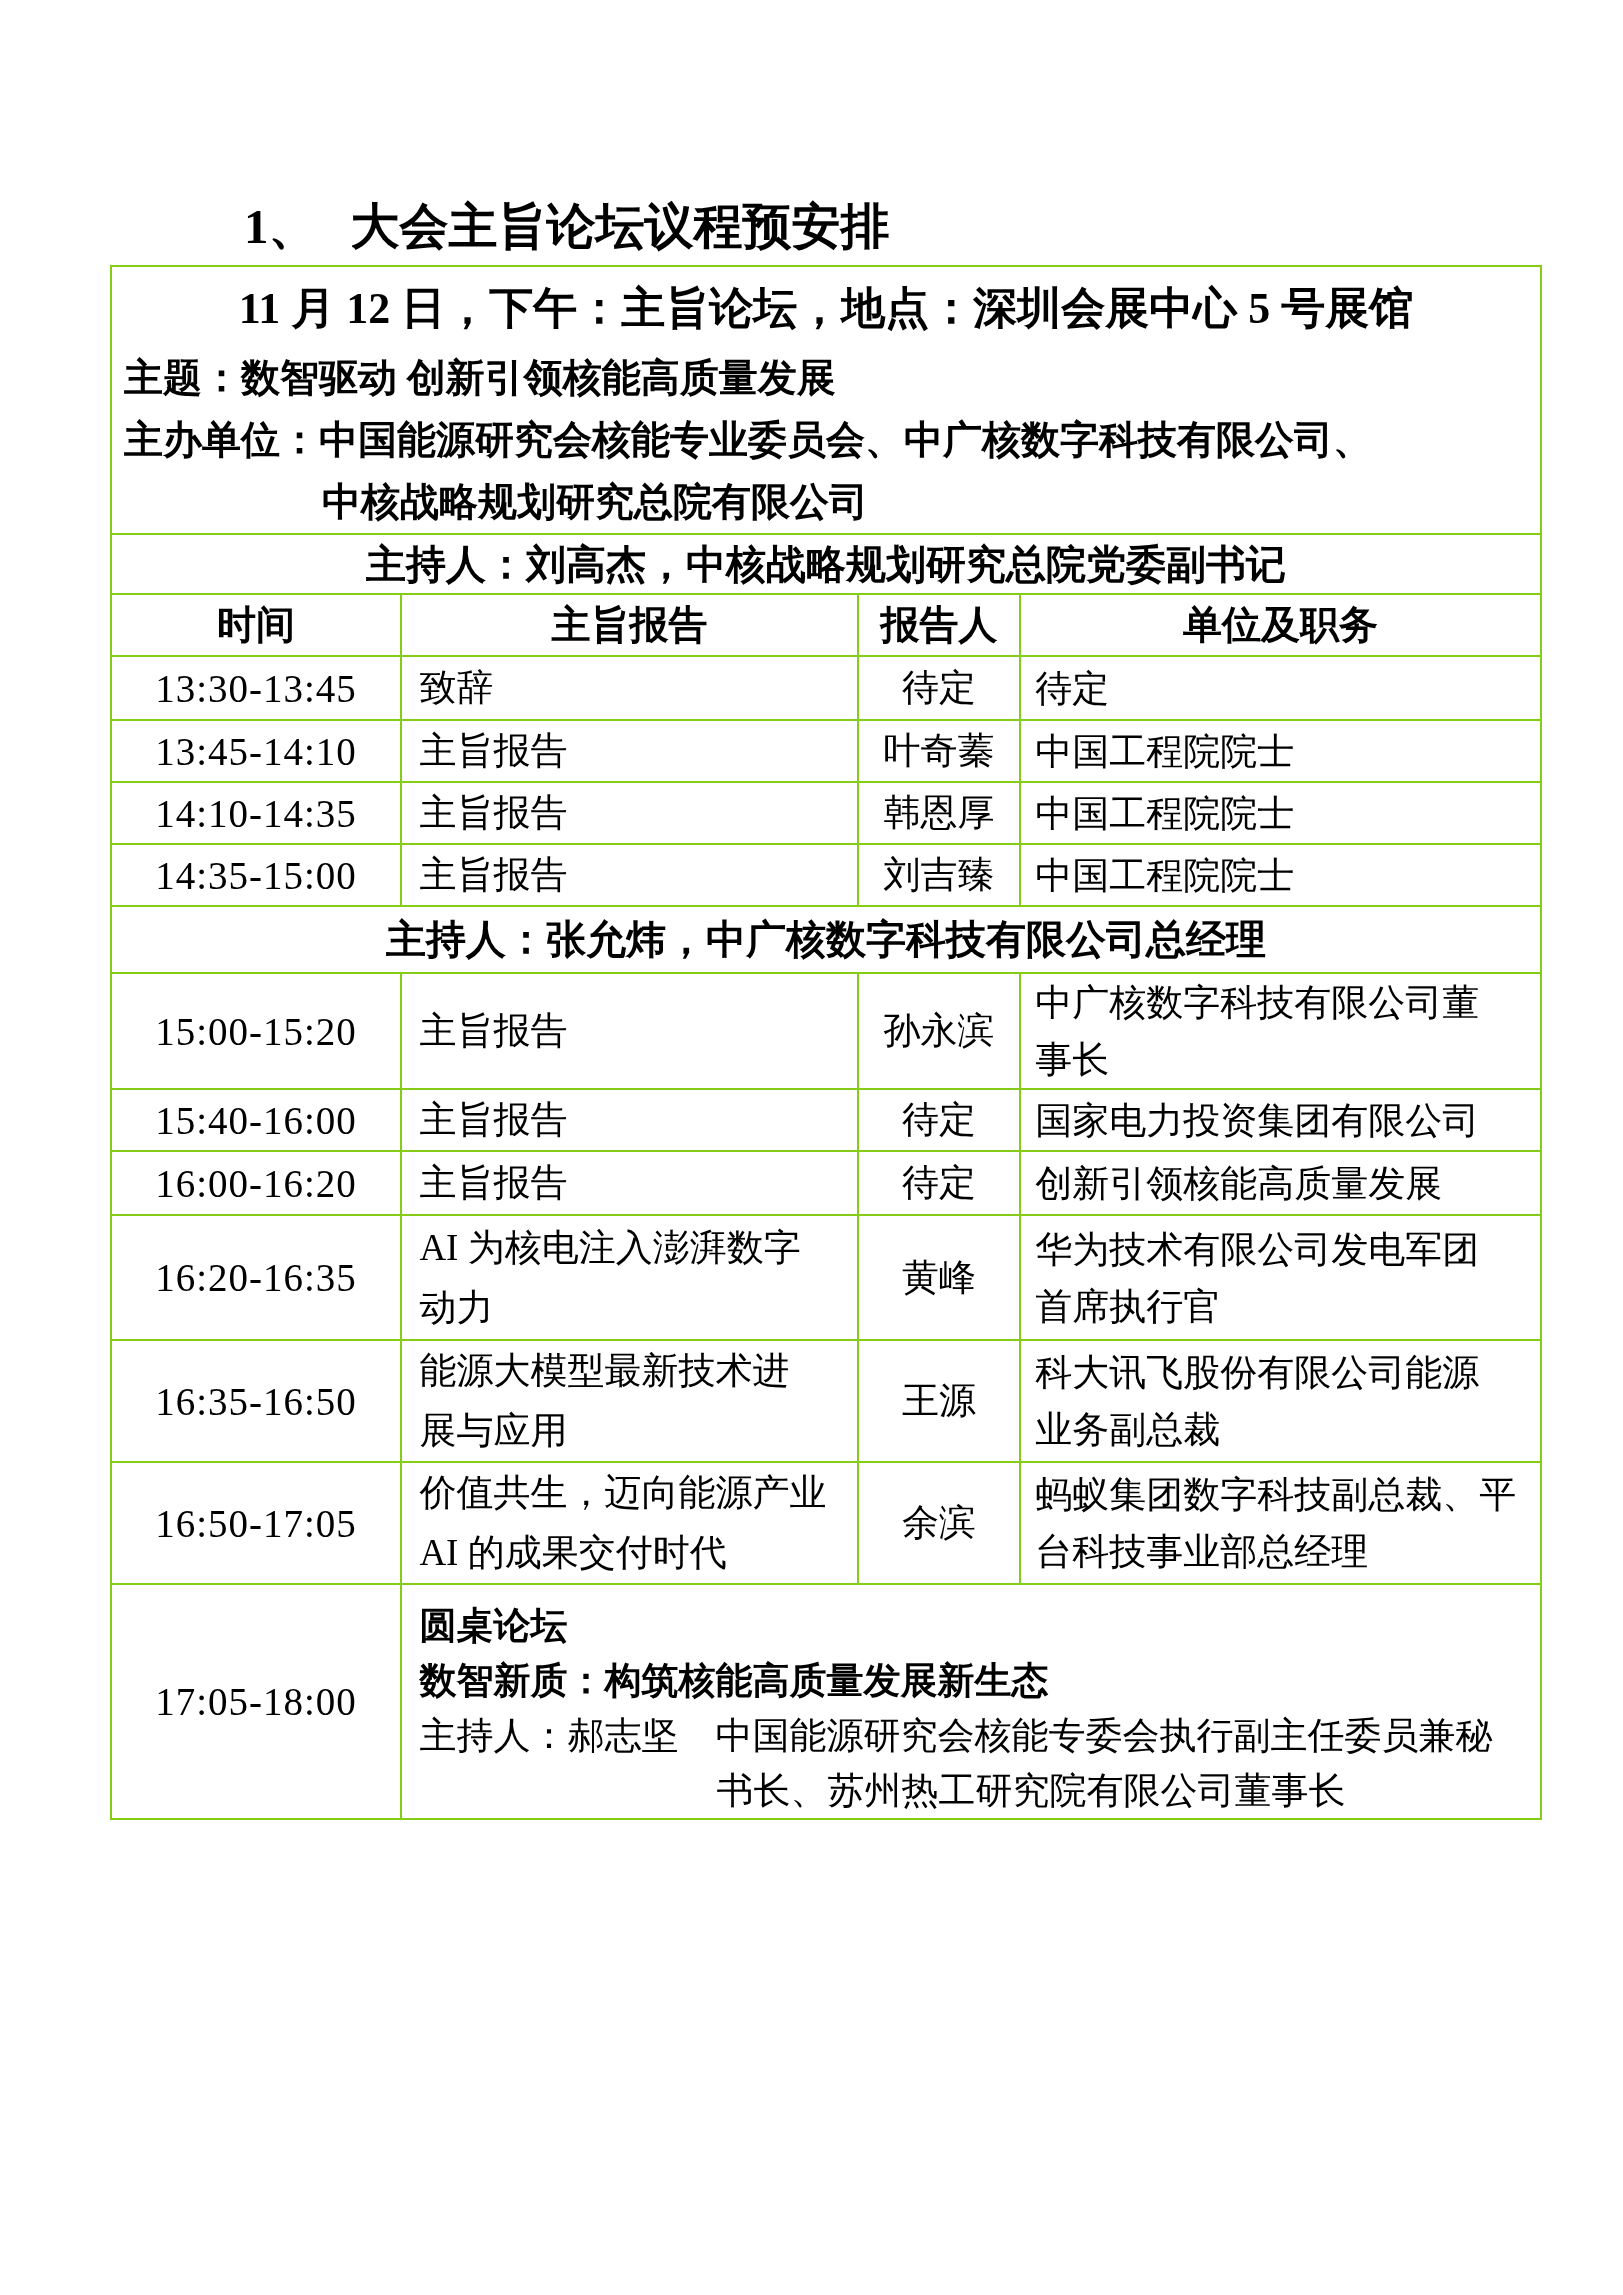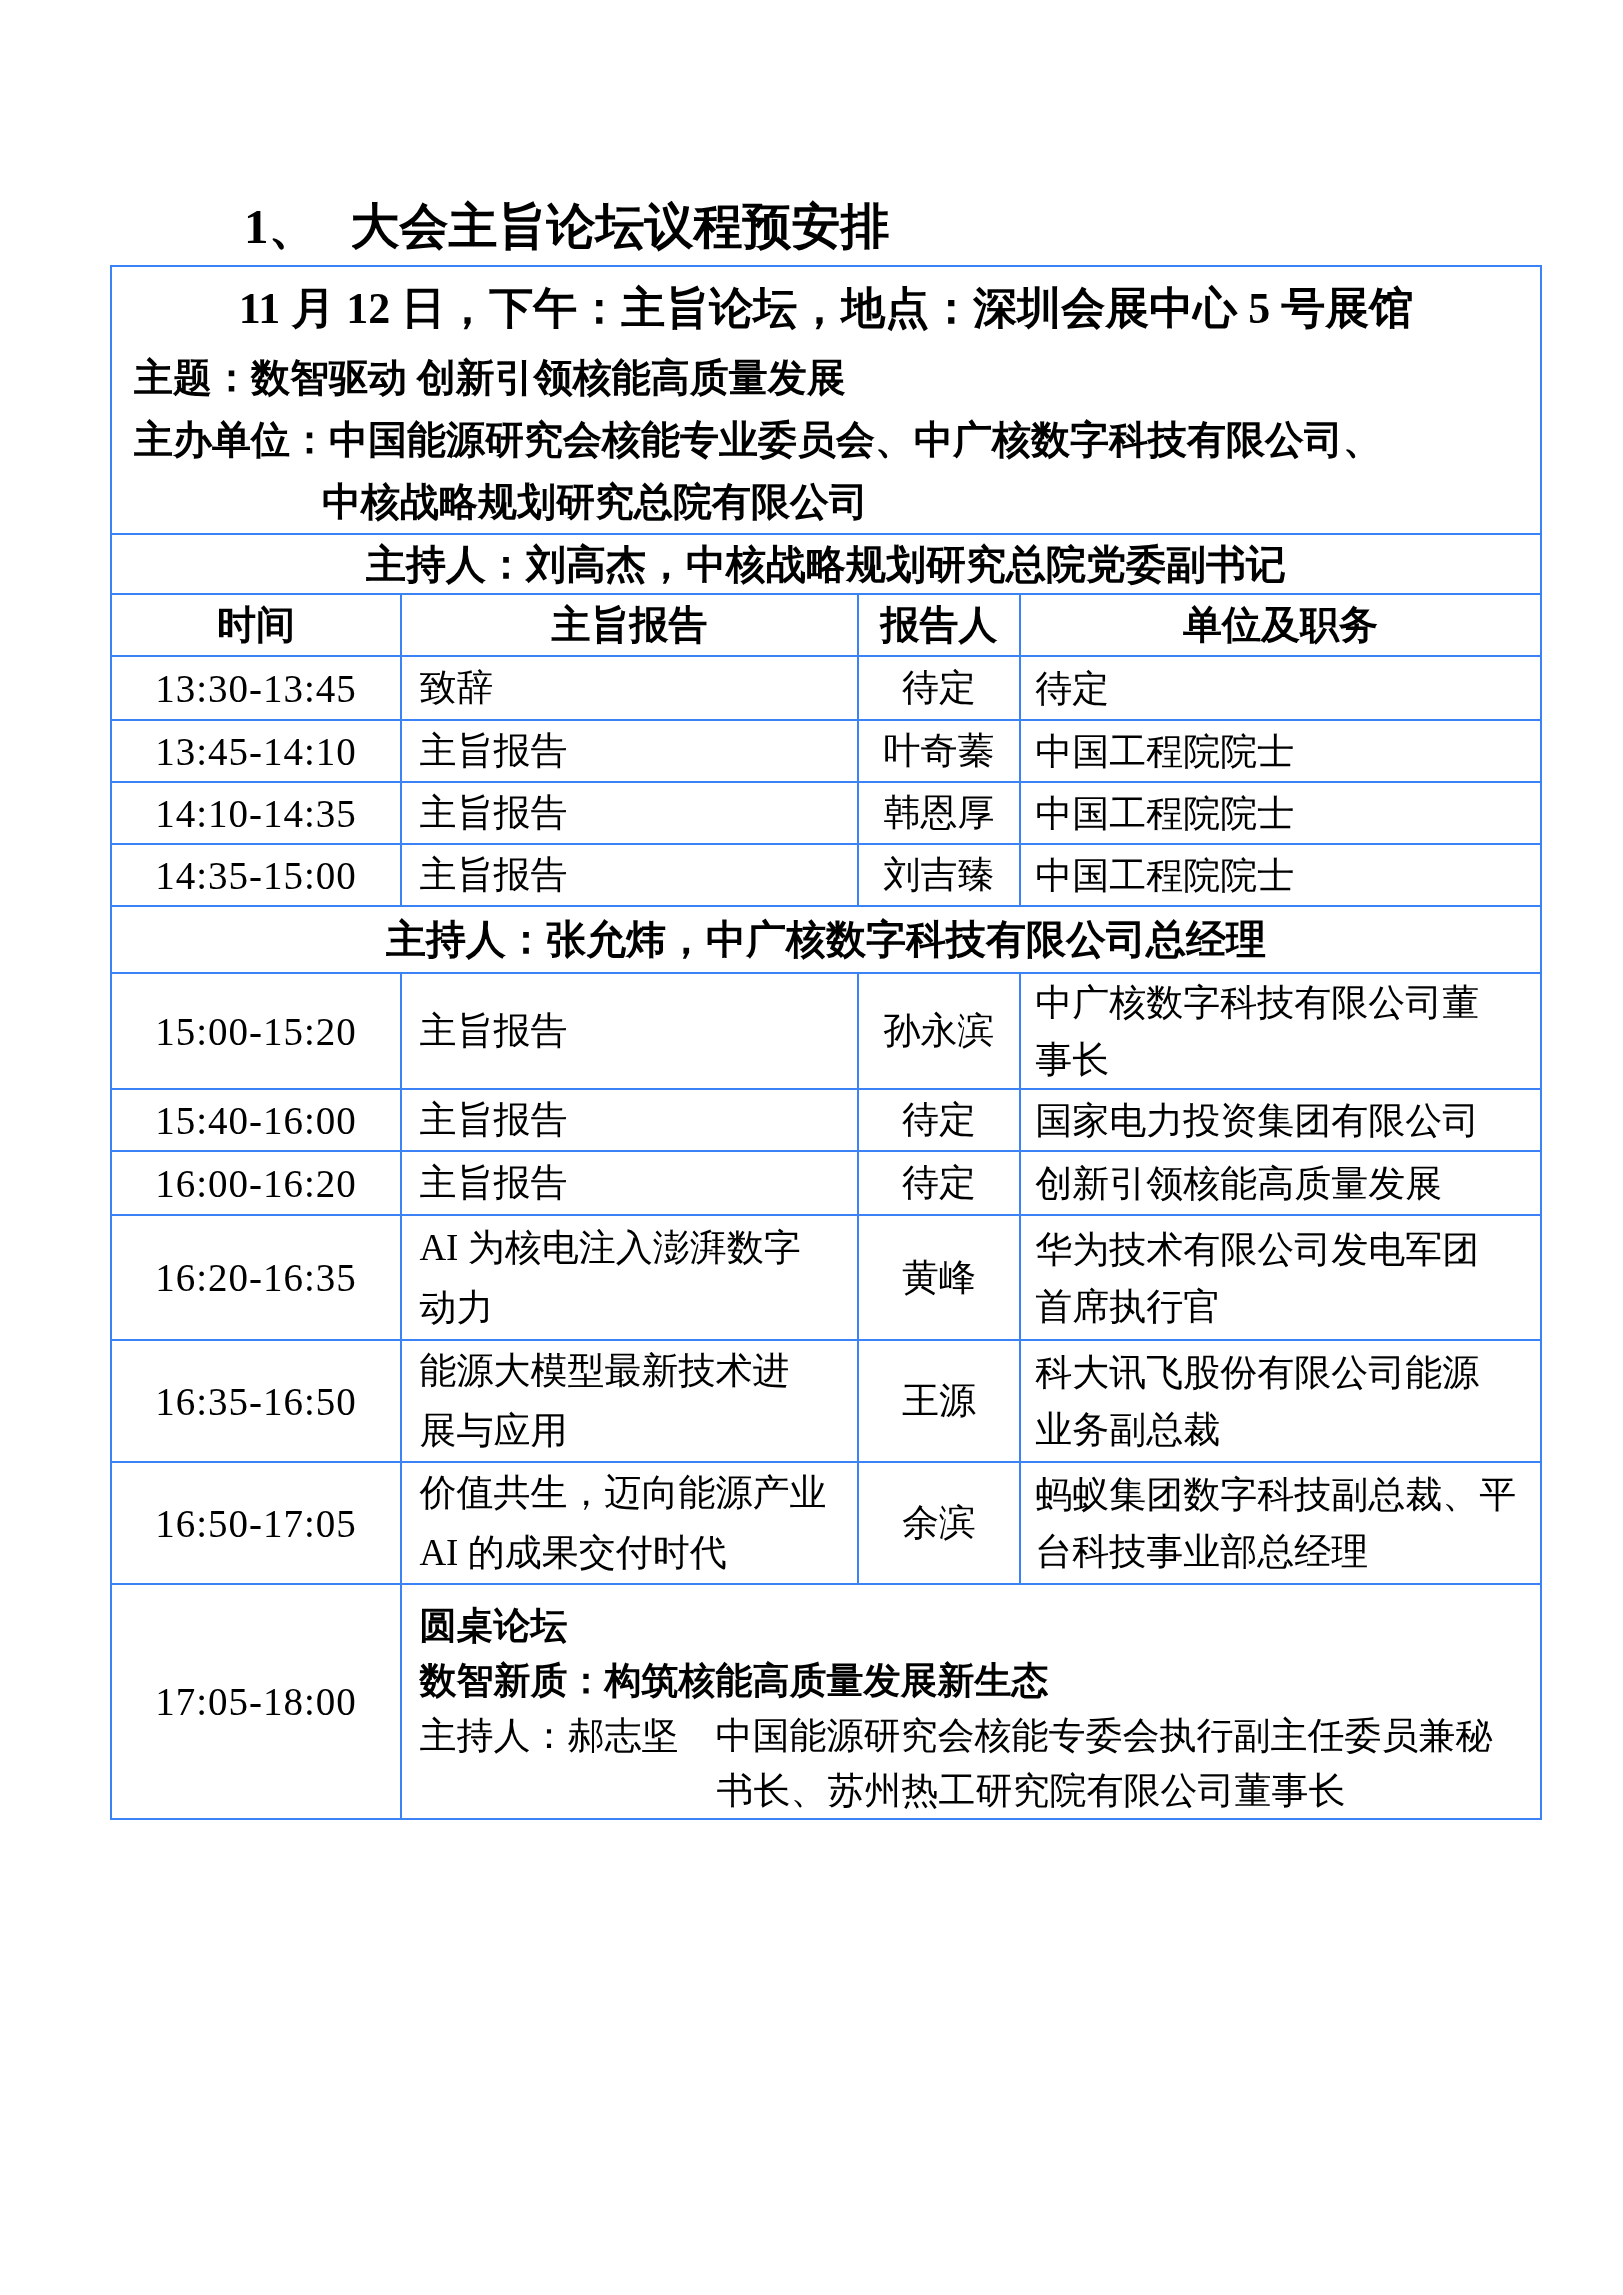--- a/index.html
+++ b/index.html
@@ -23,21 +23,21 @@
   }
   .doc-title .num { display:inline-block; margin-right:33px; }
 
   
   table.agenda {
     position:absolute; left:110px; top:265px;
     width:1430px;
     border-collapse:collapse; table-layout:fixed;
   }
   td {
-    border:2px solid #3b82f6;
+    border:2px solid #84cc16;
     vertical-align:middle;
     padding:0;
     font-size:37px;
     overflow:hidden;
   }
   
   tr.h-info    { height:263px; }
   tr.h-mod     { height:60px; }
   tr.h-head    { height:62px; }
   tr.h-r1      { height:64px; }
@@ -55,21 +55,21 @@
   tr.h-round   { height:229px; }
 
   
   .info-cell { vertical-align:top; padding-top:4.1px; }
   .info-session {
     text-align:center; font-weight:bold;
     font-size:44px; line-height:76px; white-space:nowrap;
   }
   .info-line {
     font-weight:bold; font-size:39px; line-height:62px;
-    padding-left:22px; white-space:nowrap;
+    padding-left:12px; white-space:nowrap;
   }
   .info-line.indent { padding-left:210px; }
 
   
   .mod-cell {
     font-weight:bold; text-align:center; font-size:40px;
     white-space:nowrap;
   }
 
   

